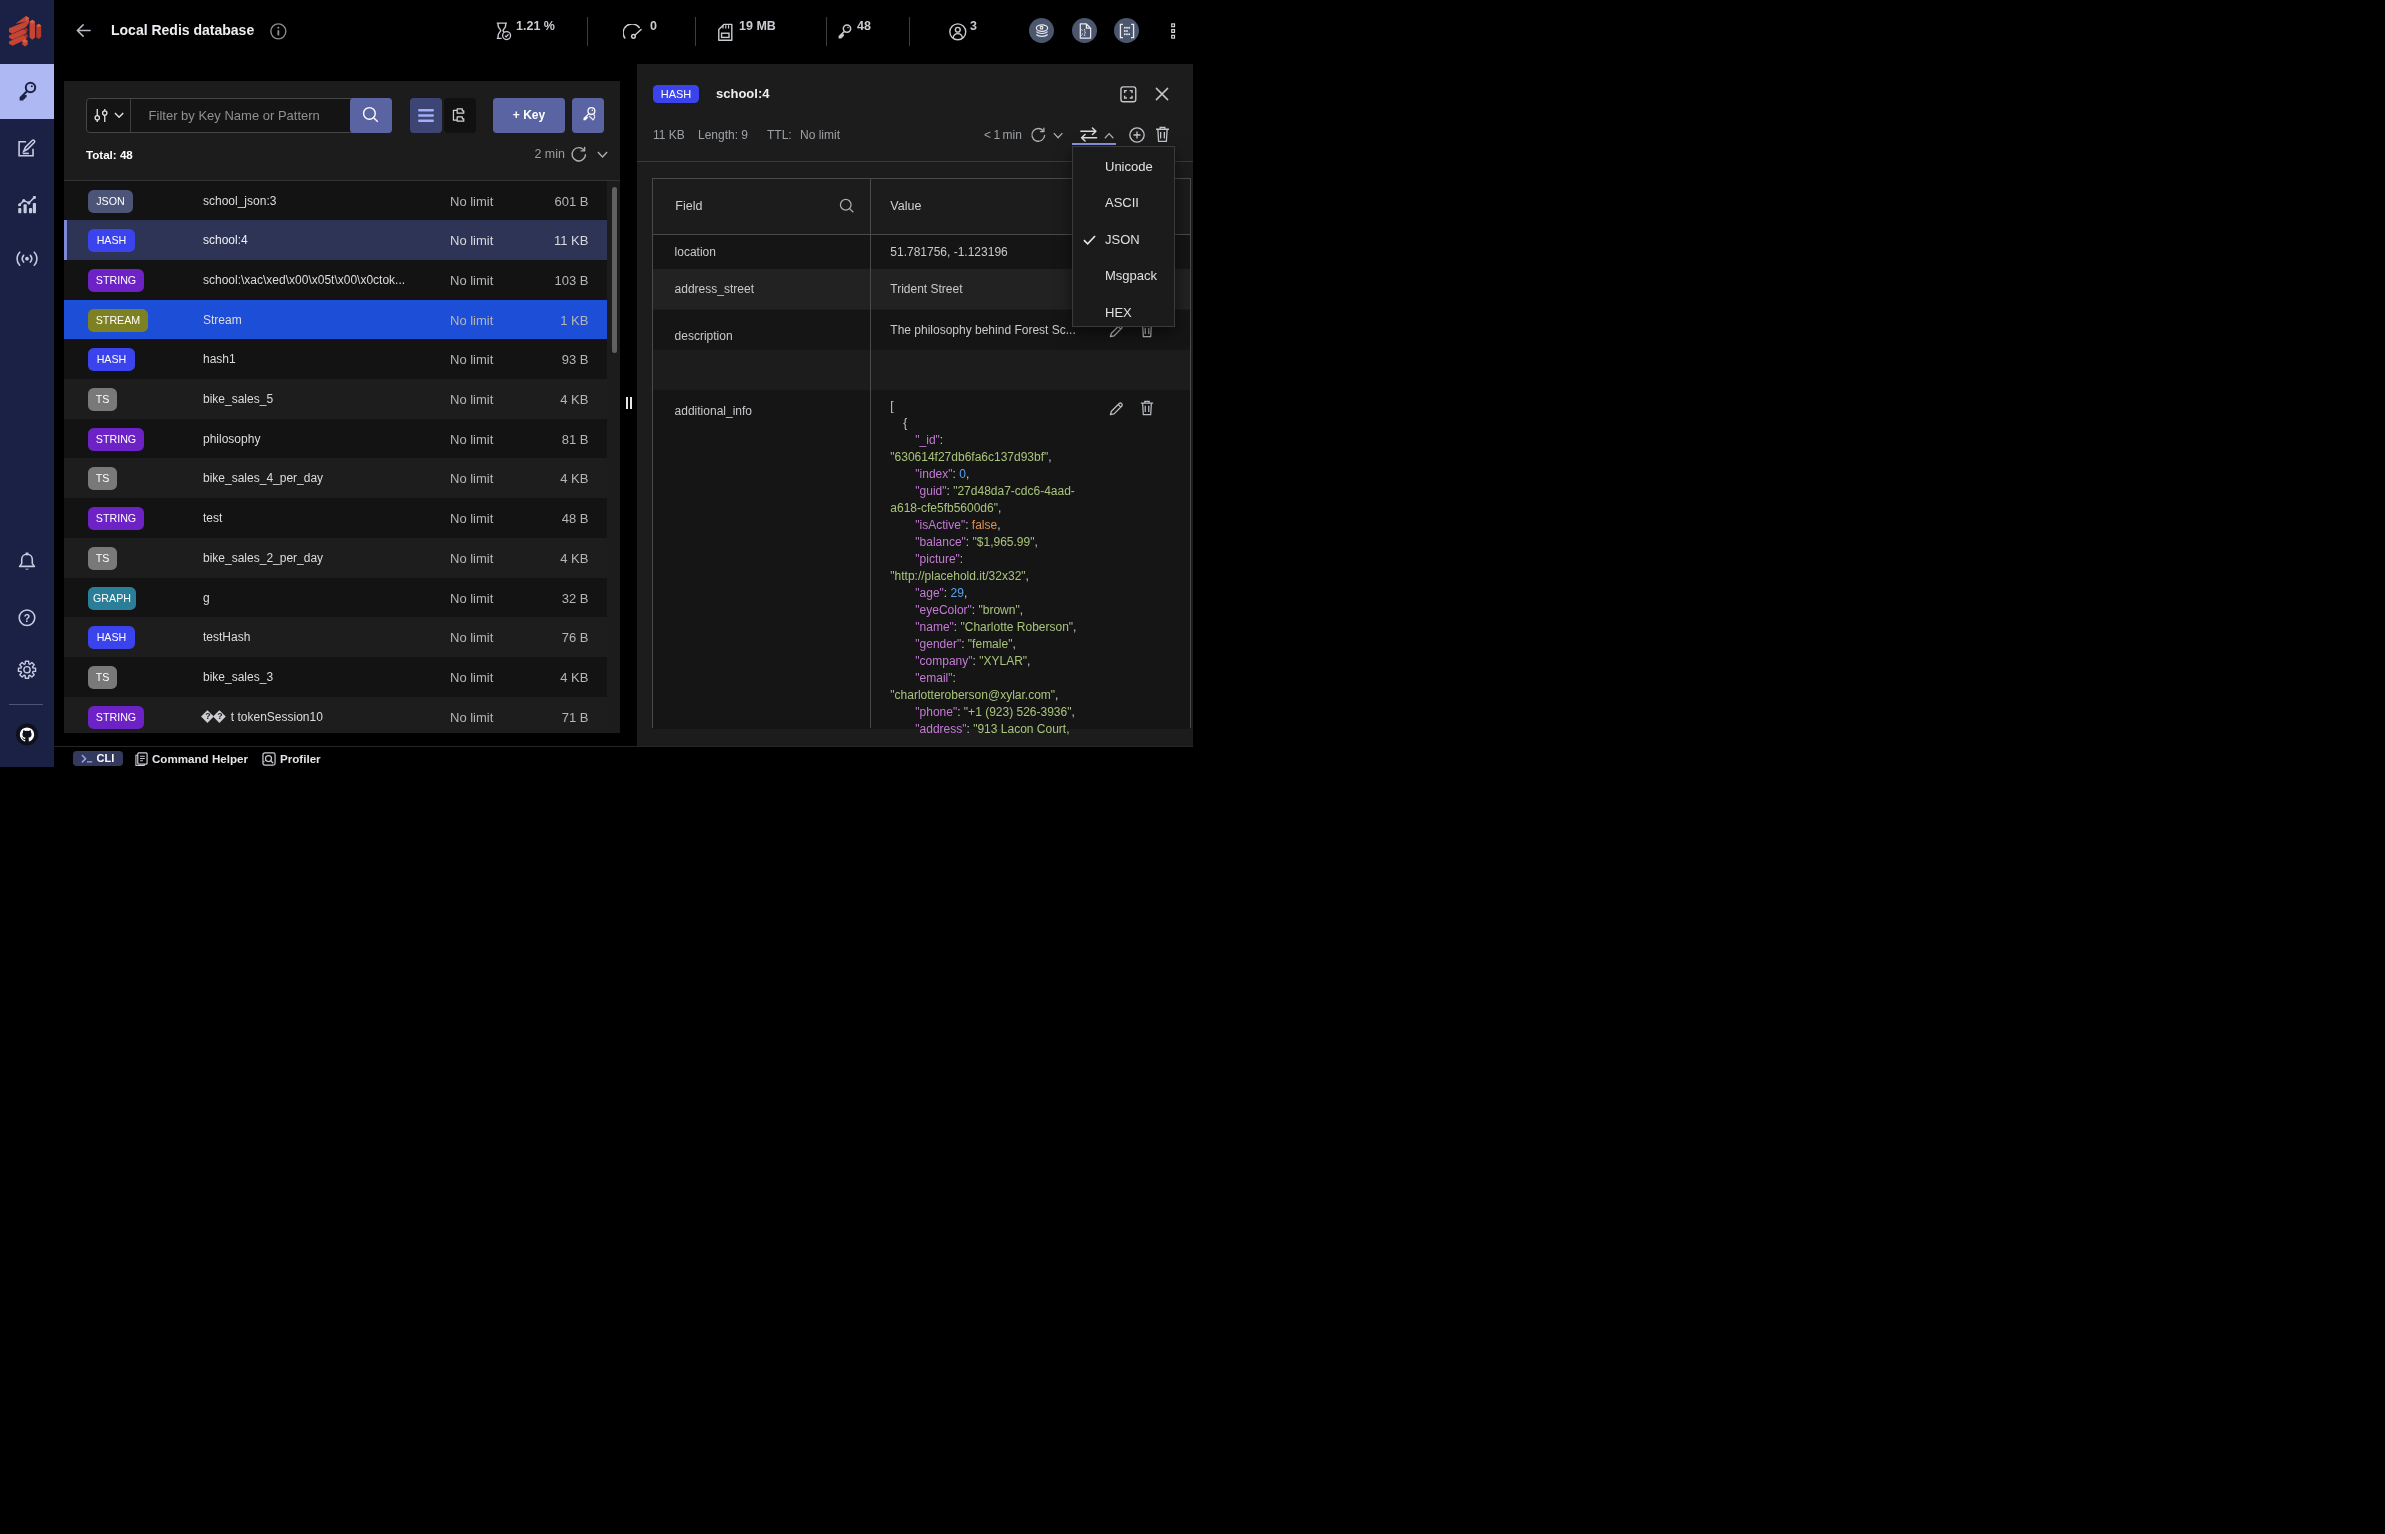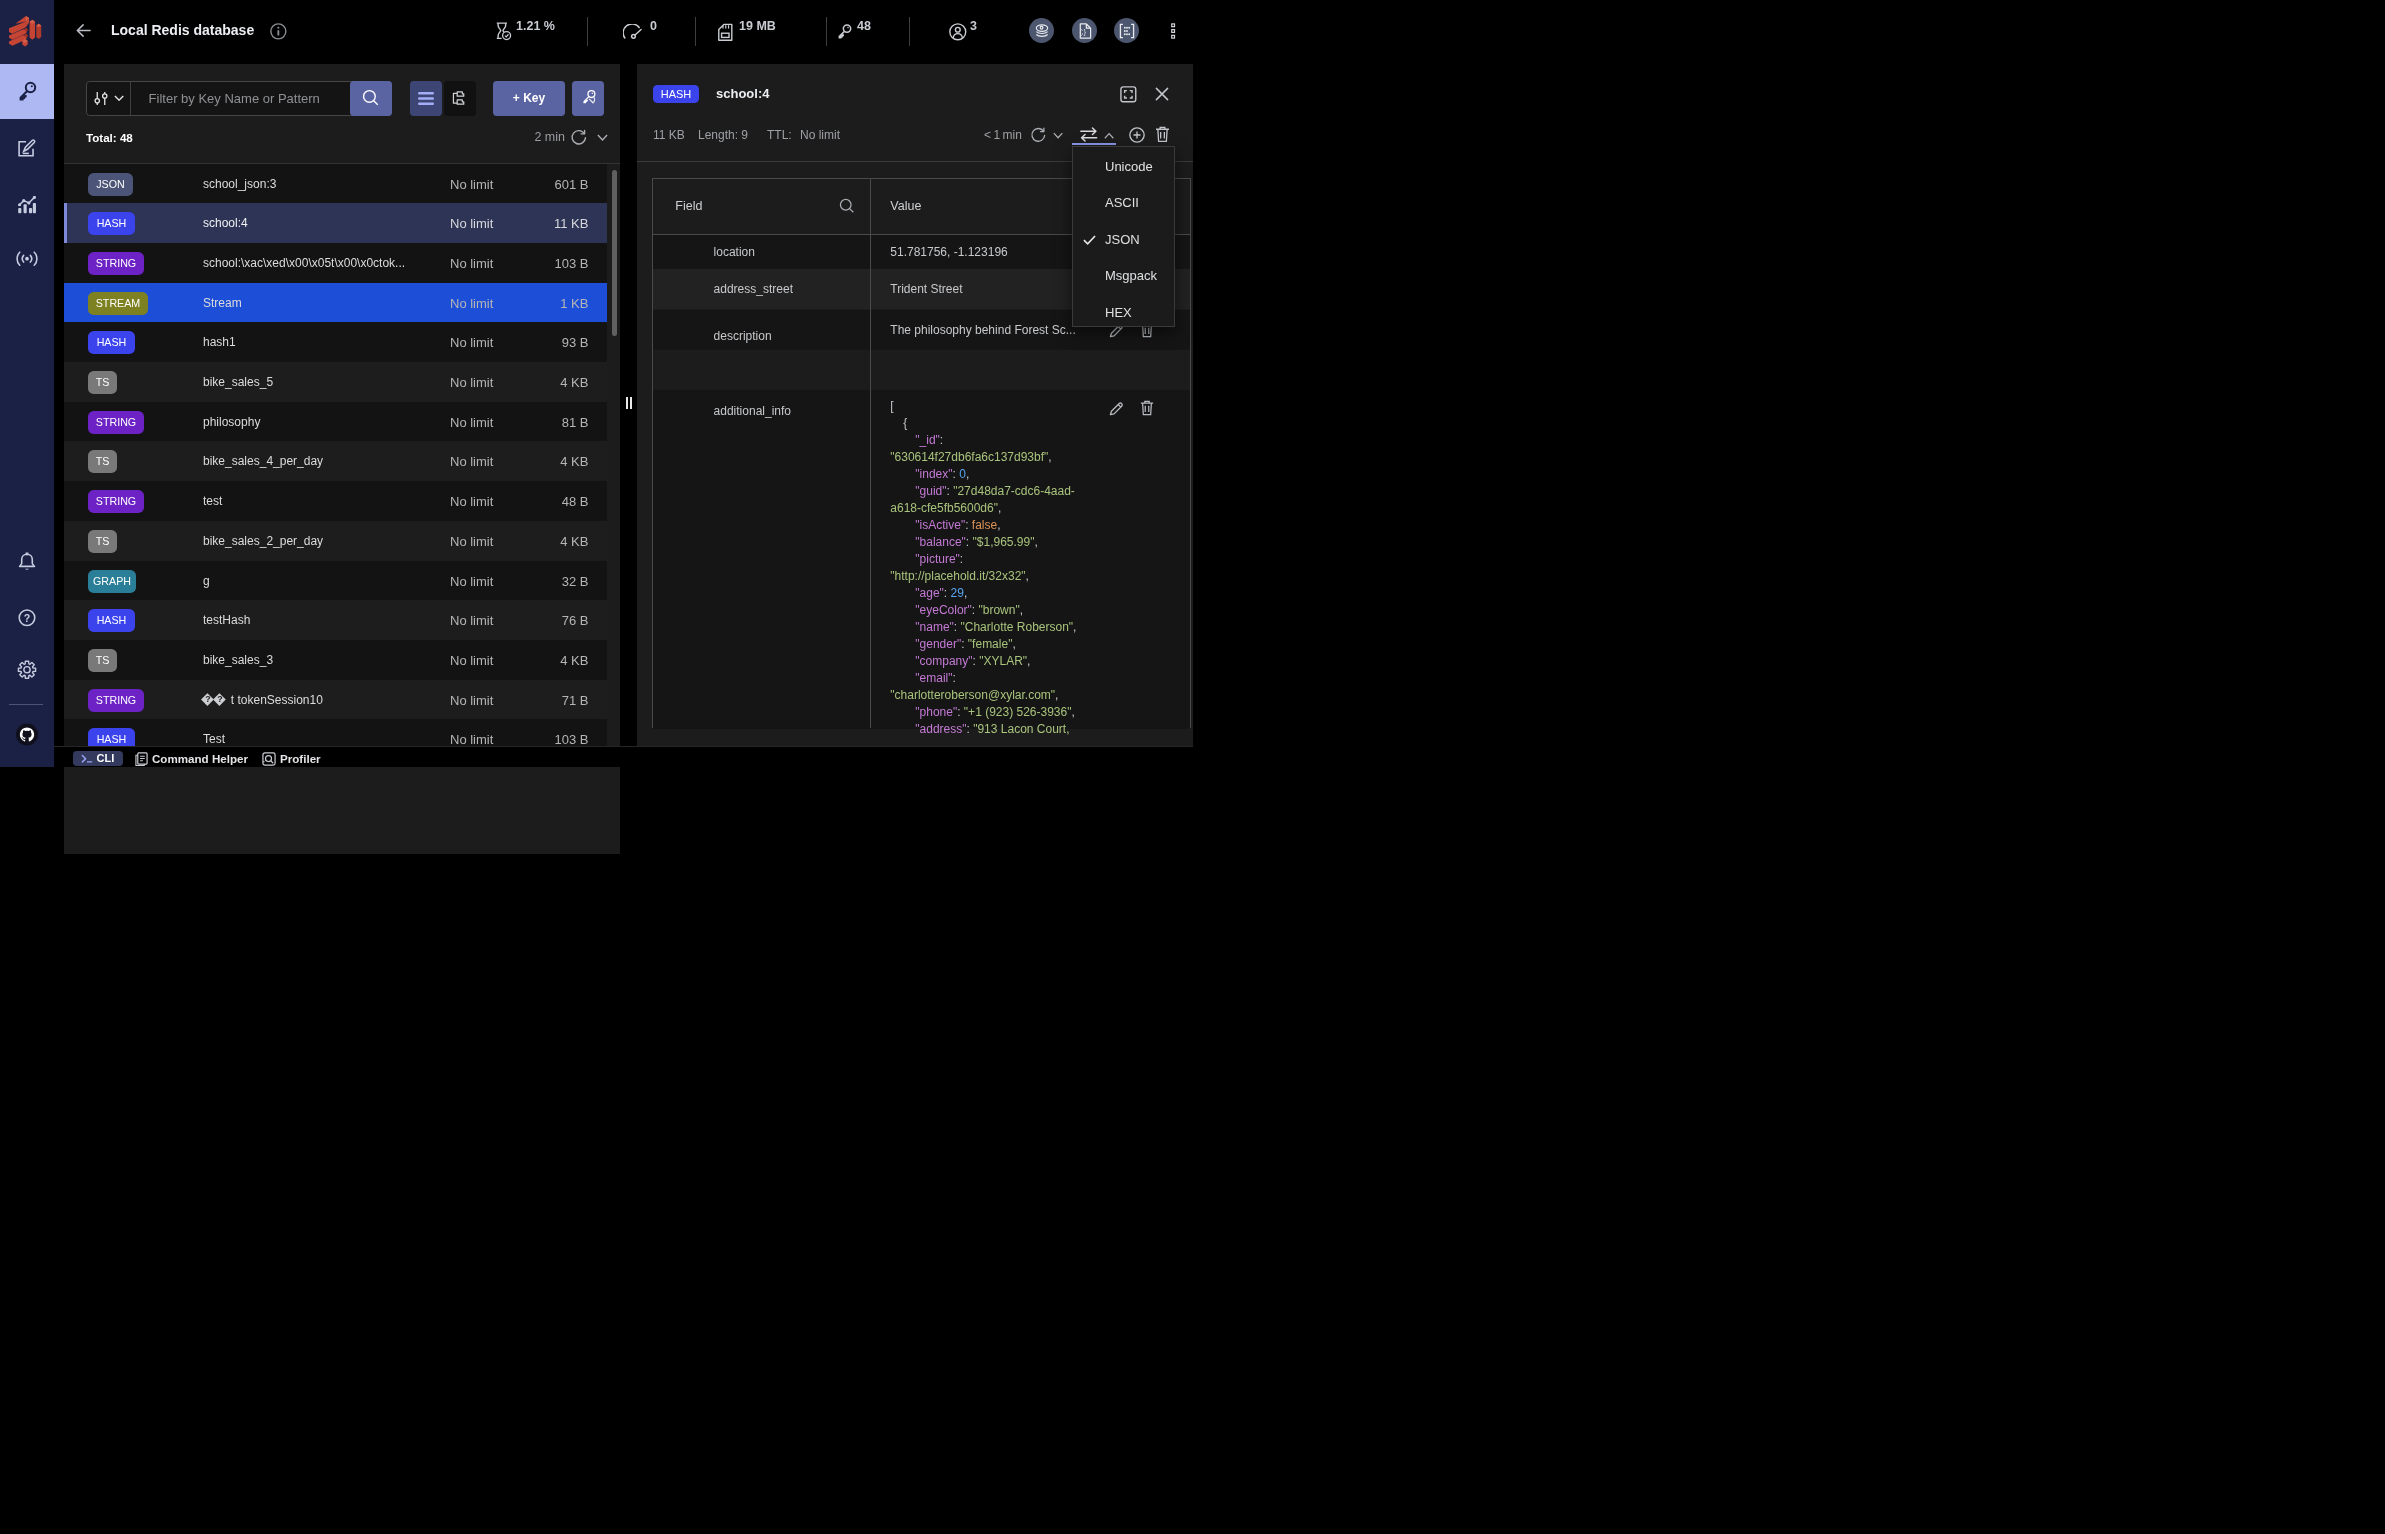--- a/index.html
+++ b/index.html
@@ -11,21 +11,21 @@
   #navkey { position:absolute; left:0; top:64px; width:54px; height:55px; background:#aeb8f2; }
   .sideicon { position:absolute; left:0; width:54px; display:flex; justify-content:center; }
   
   #topbar { position:absolute; left:54px; top:0; width:1139px; height:64px; background:#000; }
   .tdiv { position:absolute; top:16.7px; width:0.9px; height:29px; background:#3e3e42; }
   .stat { position:absolute; top:0; height:52px; display:flex; align-items:center; color:#c9ccd1;
           font-size:12.5px; font-weight:bold; }
   .circbtn { position:absolute; top:18px; width:25px; height:25px; border-radius:50%;
              background:#4c576f; display:flex; align-items:center; justify-content:center; }
   
-  #lpanel { position:absolute; left:64px; top:64px; width:556px; height:790px;
+  #lpanel { position:absolute; left:64px; top:81px; width:556px; height:652px;
             background:#1c1c1c; overflow:hidden; }
   #rpanel { position:absolute; left:637px; top:64px; width:556px; height:682px;
             background:#1c1c1c; overflow:hidden; }
   
   .fgroup { position:absolute; left:22px; top:16.7px; width:306px; height:35px;
             background:#141414; border:0.9px solid #464646; border-radius:3.7px; display:flex; }
   .fbtn   { position:absolute; top:16.7px; height:35px; border-radius:3.7px; }
   #totalrow { position:absolute; left:22px; top:63px; right:15px; height:22px; color:#fff; }
   #listsep { position:absolute; left:0; top:99px; width:100%; height:0.9px; background:#333; }
   .krow { position:absolute; left:0; width:543px; height:40px; display:flex; align-items:center; }
@@ -33,21 +33,21 @@
            font-size:10.7px; display:flex; align-items:center; justify-content:center; }
   .kname { position:absolute; left:139px; font-size:12px; color:#dcdcdc; white-space:nowrap; }
   .kttl  { position:absolute; left:386px; font-size:13px; color:#b5b5b5; }
   .ksize { position:absolute; right:18.6px; font-size:13px; color:#b5b5b5; }
   
   .meta { color:#9da0a5; font-size:12px; }
   #vtable { position:absolute; left:15.3px; top:114px; width:539px; height:550px;
             border:0.9px solid #4a4a4a; border-bottom:none; }
   .vrow { position:absolute; left:0; width:100%; }
   .coldiv { position:absolute; left:217px; top:0; bottom:0; width:0.9px; background:#4a4a4a; }
-  .fname { position:absolute; left:21.3px; font-size:12px; color:#c7c9cc;margin-left:39px; }
+  .fname { position:absolute; left:21.3px; font-size:12px; color:#c7c9cc; }
   .fval  { position:absolute; left:237px; font-size:12px; color:#c7c9cc; white-space:nowrap; }
   
   .jk { color:#c47ad5; } .js { color:#a9c47d; } .jn { color:#55a4f0; }
   .jb { color:#de9254; } .jp { color:#c3c6ca; }
   .jline { position:relative; height:17px; line-height:17px; font-size:12px; white-space:pre; }
   
   #menu { position:absolute; left:435px; top:82px; width:103px; height:181px;
           background:#1b1b1b; border:0.9px solid #3a3a3a; box-shadow:0 5.6px 15px rgba(0,0,0,.55);
           z-index:30; }
   .mitem { position:absolute; left:0; width:100%; height:28px; line-height:28px; color:#dfe0e2;

